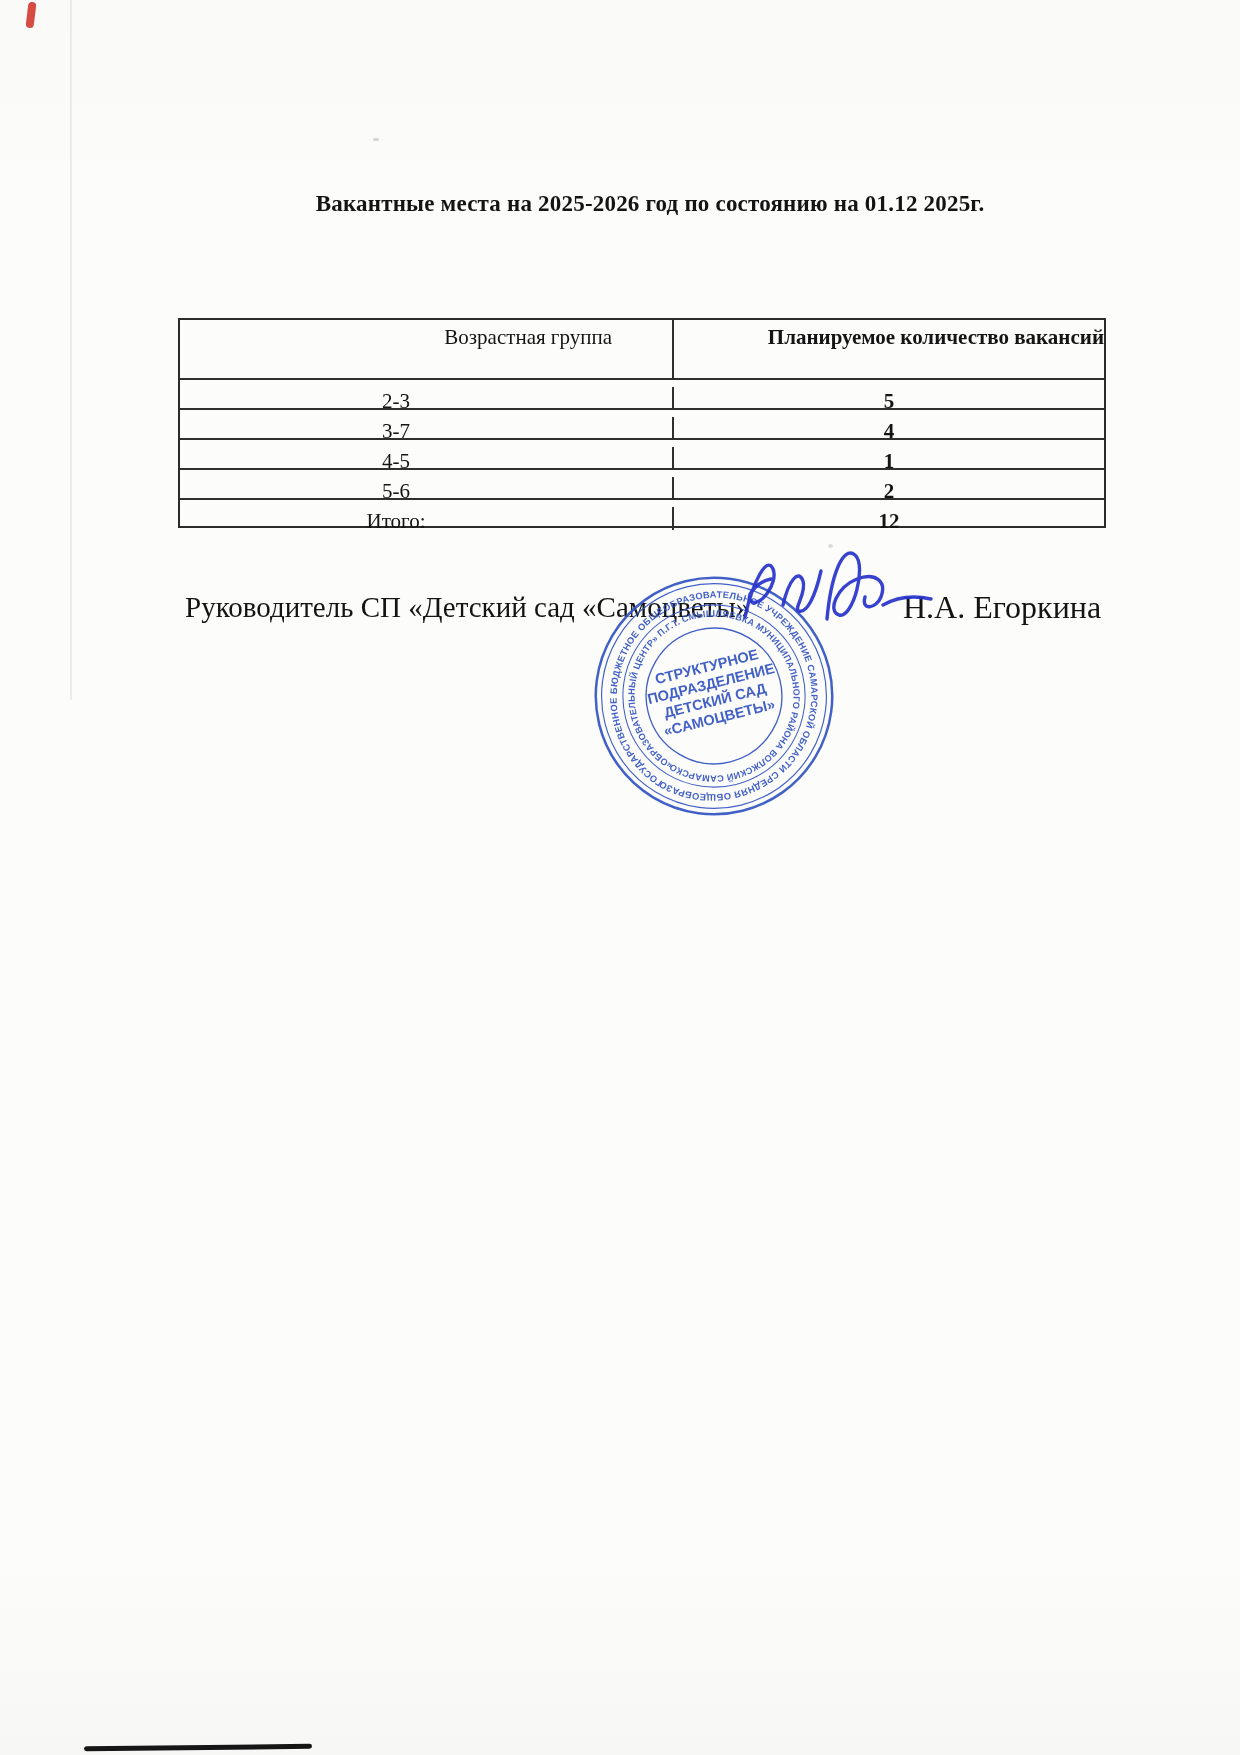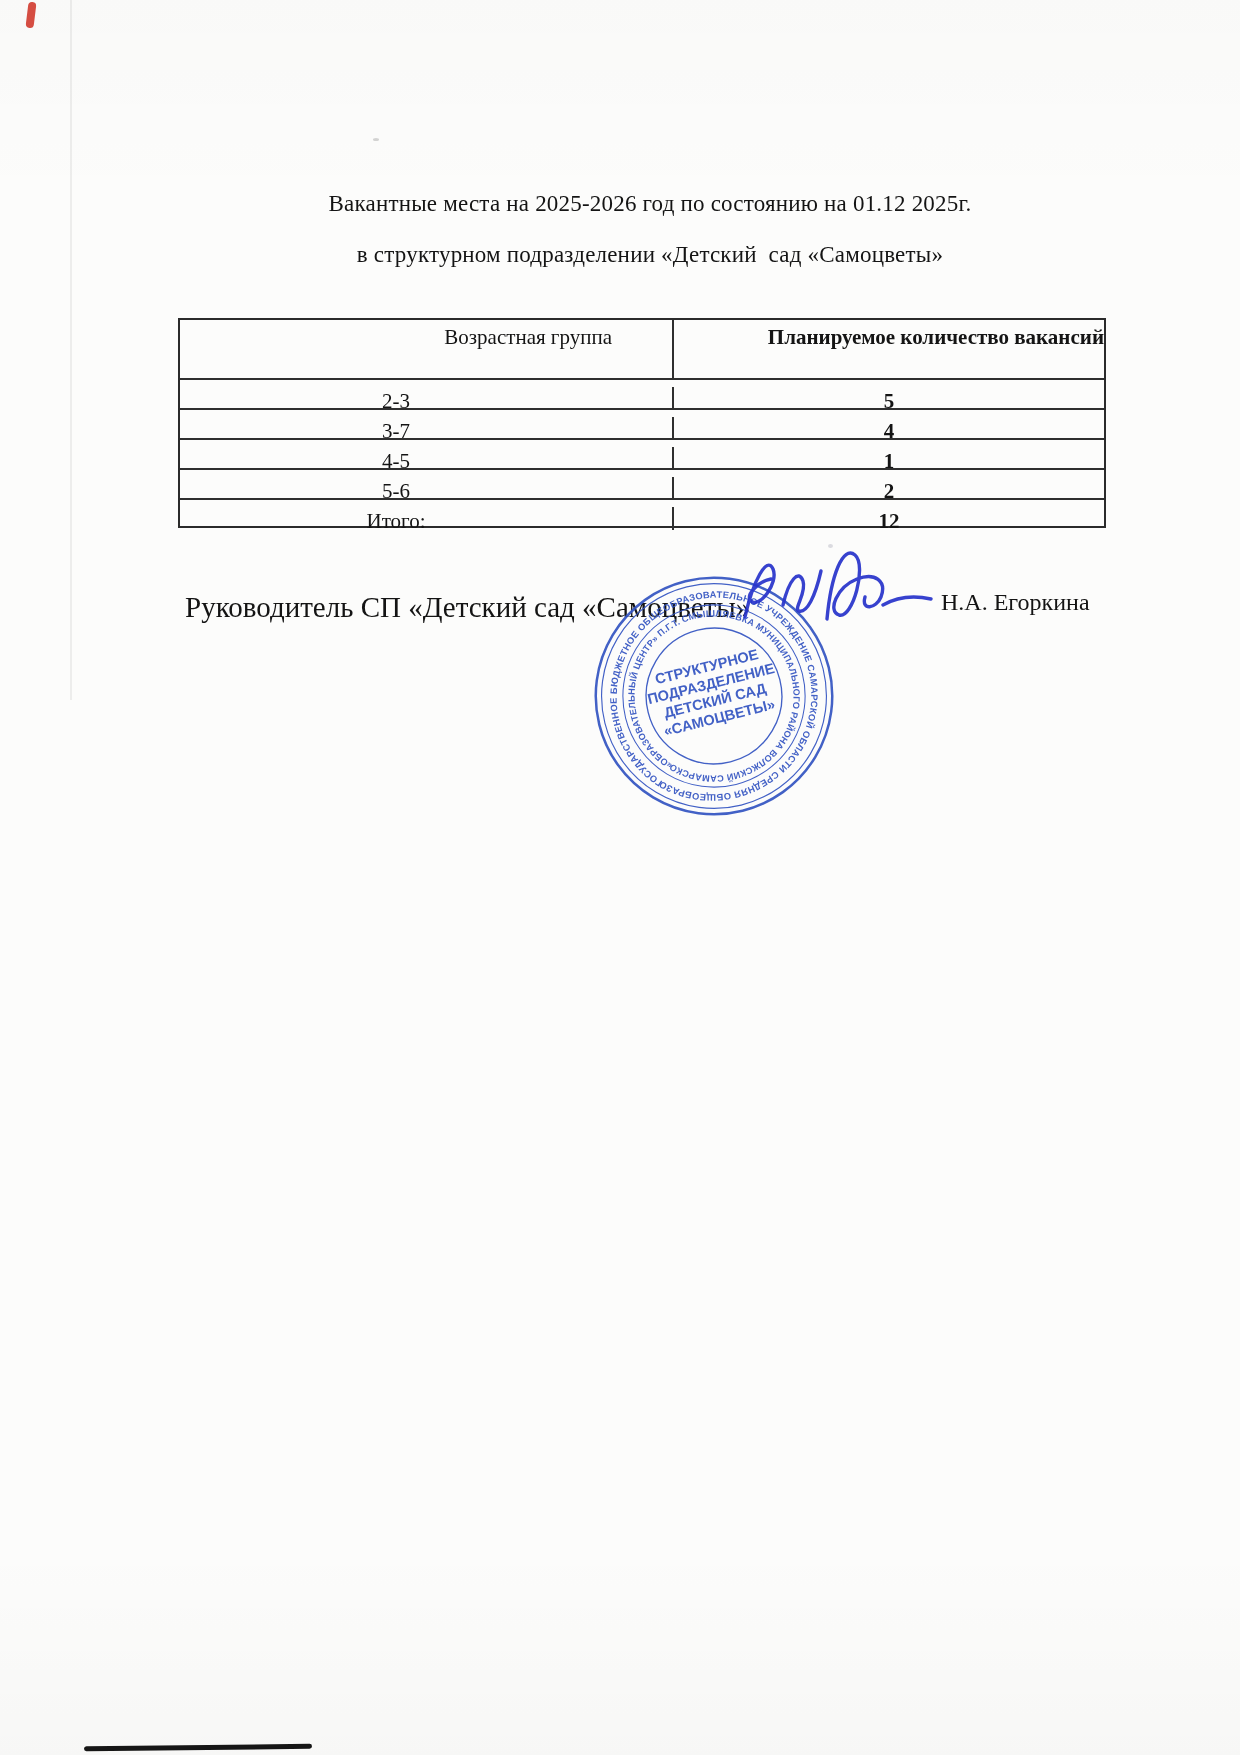--- a/index.html
+++ b/index.html
@@ -9,38 +9,38 @@
     font-family:"Liberation Serif", serif;
     color:#141414;
   }
   .page{position:absolute;inset:0;}
   
   .page:before{content:"";position:absolute;inset:0;
     background:linear-gradient(180deg, rgba(0,0,0,0.012), rgba(0,0,0,0) 12%, rgba(0,0,0,0) 88%, rgba(0,0,0,0.02));
     pointer-events:none;}
   .title{
     position:absolute;left:95px;top:192px;width:1110px;text-align:center;
-    font-weight:normal;font-size:23px;line-height:1;letter-spacing:.2px;
+    font-weight:bold;font-size:23px;line-height:1;letter-spacing:.2px;
   }
   .title .t1{display:block;}
   .title .t2{display:block;margin-top:28px;white-space:pre-wrap;}
   .vtable{
     position:absolute;left:178px;top:318px;width:928px;height:210px;
     display:grid;grid-template-columns:494px 1fr;grid-template-rows:60px 30px 30px 30px 30px 30px;
     border:2px solid #2b2b2b;box-sizing:border-box;
     font-size:21px;
   }
   .cell{border-bottom:2px solid #2f2f2f;box-sizing:border-box;overflow:hidden;}
   .c1{border-right:2px solid #2f2f2f;text-align:center;padding-right:60px;}
   .c2{text-align:center;font-weight:bold;}
   .hdr{padding-top:5px;line-height:1.2;text-align:right;}
   .rowcell{line-height:29px;margin-top:7px;}
   .lastrow{border-bottom:none;}
   .sig-label{position:absolute;left:185px;top:591px;font-size:29px;white-space:nowrap;}
-  .sig-name{position:absolute;left:941px;top:589px;font-size:24px;white-space:nowrap;}
+  .sig-name{position:absolute;left:903px;top:589px;font-size:32px;white-space:nowrap;}
   .signature-svg{position:absolute;left:735px;top:535px;width:210px;height:110px;z-index:4;}
   .stamp{position:absolute;left:588px;top:570px;width:252px;height:252px;z-index:3;
     transform:rotate(-14deg);opacity:.93;}
   .stamp text{font-family:"Liberation Sans", sans-serif;}
   
   .red-mark{position:absolute;left:27px;top:2px;width:8px;height:26px;background:#d03a2e;
     border-radius:4px;transform:rotate(7deg);opacity:.9;}
   .bottom-streak{position:absolute;left:84px;top:1745px;width:228px;height:5px;background:#161616;
     border-radius:3px;transform:rotate(-.6deg);}
   .edge-line{position:absolute;left:70px;top:0;width:2px;height:700px;background:rgba(110,110,110,.10);}
@@ -53,21 +53,20 @@
 <div class="page">
 
   <div class="red-mark"></div>
   <div class="edge-line"></div>
   <div class="speck1"></div>
   <div class="speck2"></div>
   <div class="bottom-streak"></div>
 
   <div class="title">
     <span class="t1">Вакантные места на 2025-2026 год по состоянию на 01.12 2025г.</span>
-    <span class="t2">в структурном подразделении «Детский  сад «Самоцветы»</span>
   </div>
 
   <div class="vtable">
     <div class="cell c1 hdr">Возрастная группа</div>
     <div class="cell c2 hdr">Планируемое количество вакансий</div>
 
     <div class="cell c1 rowcell">2-3</div>
     <div class="cell c2 rowcell">5</div>
 
     <div class="cell c1 rowcell">3-7</div>

